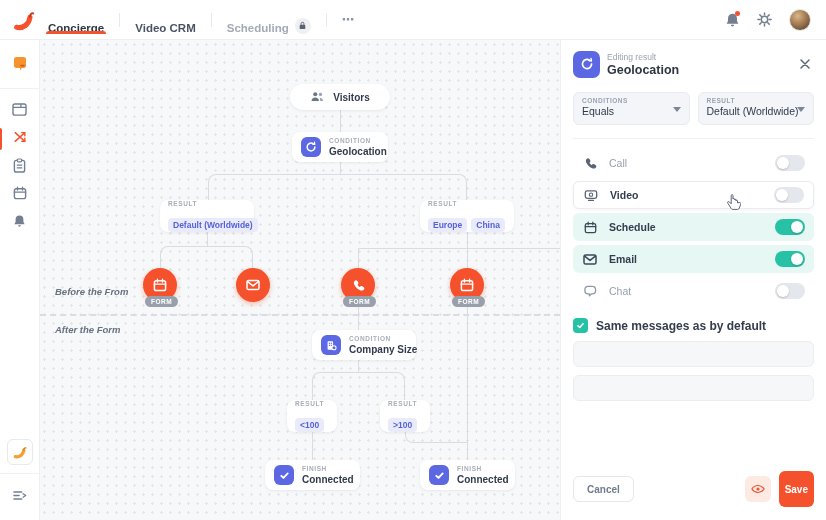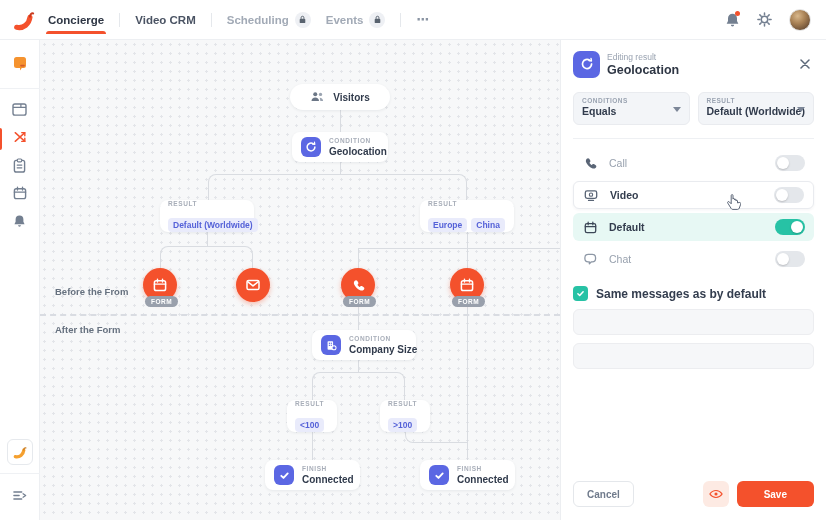--- a/index.html
+++ b/index.html
@@ -8,21 +8,21 @@
   }
   *{box-sizing:border-box;}
   body{margin:0;font-family:"Liberation Sans","DejaVu Sans",sans-serif;background:#fff;}
   .app{position:relative;width:826px;height:520px;background:#fff;overflow:hidden;}
 
   
   .topbar{position:absolute;left:0;top:0;width:826px;height:40px;background:#fff;
     border-bottom:1px solid #edeff2;display:flex;align-items:center;z-index:6;}
   .logo{margin:0 13px 0 13px;display:flex;align-items:center;}
   .tabs{display:flex;align-items:center;gap:15px;height:40px;}
-  .tab{position:relative;display:flex;align-items:center;gap:6px;font-size:11.5px;font-weight:bold;
+  .tab{position:relative;display:flex;align-items:flex-end;gap:6px;font-size:11.5px;font-weight:bold;
     color:#a2aab6;height:28px;cursor:pointer;}
   .tab.active{color:#2e3644;}
   .tab.active::after{content:"";position:absolute;left:-2px;right:-2px;bottom:0;height:3px;
     background:var(--accent);border-radius:3px 3px 0 0;}
   .tab.dark{color:#4a5363;}
   .sep{width:1px;height:14px;background:#e5e8ec;}
   .lockbadge{display:inline-flex;width:16px;height:16px;border-radius:50%;background:#eef0f4;
     align-items:center;justify-content:center;}
   .more{color:#8a94a3;font-size:13px;font-weight:bold;letter-spacing:1px;cursor:pointer;}
   .top-right{margin-left:auto;display:flex;align-items:center;gap:17px;padding-right:15px;}
@@ -50,21 +50,21 @@
     background-color:#f7f8f9;
     background-image:radial-gradient(circle,#e3e5e9 1px,transparent 1.2px);
     background-size:9px 9px;overflow:hidden;}
   .hline,.vline{position:absolute;background:#d9dce1;}
   .hline{height:1px;} .vline{width:1px;}
   .brace{position:absolute;border:1px solid #d9dce1;border-bottom:none;
     border-radius:8px 8px 0 0;background:transparent;}
   .elbow{position:absolute;border-left:1px solid #d9dce1;border-bottom:1px solid #d9dce1;
     border-radius:0 0 0 8px;background:transparent;}
   .dash-line{position:absolute;left:0;width:520px;border-top:2px dashed #d9dce2;}
-  .flow-label{position:absolute;font-size:9.5px;font-weight:bold;color:#66717f;}
+  .flow-label{position:absolute;font-size:9.5px;font-weight:bold;color:#66717f;font-style:italic;}
 
   .node{position:absolute;background:#fff;border-radius:8px;
     box-shadow:0 1px 3px rgba(40,50,70,.08);display:flex;align-items:center;
     padding:0 9px;gap:8px;cursor:pointer;}
   .pill{border-radius:14px;justify-content:center;}
   .node-ic{width:20px;height:20px;border-radius:6px;display:flex;align-items:center;
     justify-content:center;flex:none;}
   .indigo-bg{background:var(--indigo);}
   .kicker{font-size:6.5px;letter-spacing:.6px;color:#a8aeb9;font-weight:bold;display:block;}
   .ntitle{font-size:10px;font-weight:bold;color:#313b4c;display:block;margin-top:1.5px;white-space:nowrap;}
@@ -85,21 +85,21 @@
   .phead{display:flex;align-items:center;gap:7px;margin-top:9px;height:30px;}
   .phead-ic{width:27px;height:27px;border-radius:7px;background:var(--indigo);display:flex;
     align-items:center;justify-content:center;flex:none;}
   .pkicker{font-size:8.5px;color:#9aa3b1;display:block;}
   .ptitle{font-size:12.5px;font-weight:bold;color:#2e3644;display:block;margin-top:1px;}
   .close-btn{margin-left:auto;cursor:pointer;display:flex;padding:4px;}
   .selects{display:flex;gap:8px;margin-top:13px;}
   .pselect{flex:1;height:33px;background:#f3f5f8;border:1px solid #e9ebef;border-radius:6px;
     padding:4px 8px;position:relative;cursor:pointer;}
   .plabel{font-size:6.5px;color:#9aa3b1;font-weight:bold;letter-spacing:.5px;display:block;}
-  .pvalue{font-size:10.5px;color:#313b4c;font-weight:bold;display:block;margin-top:1px;
+  .pvalue{font-size:10.5px;color:#313b4c;font-weight:normal;display:block;margin-top:1px;
     white-space:nowrap;overflow:hidden;}
   .chev{position:absolute;right:8px;top:14px;width:0;height:0;border-left:4px solid transparent;
     border-right:4px solid transparent;border-top:5px solid #7c8697;}
   .pdivider{height:1px;background:#eef0f3;margin-top:13px;}
   .toggles{margin-top:10px;}
   .trow{height:28px;border-radius:6px;display:flex;align-items:center;padding:0 9px;gap:11px;
     margin-bottom:4px;cursor:pointer;}
   .trow.hov{border:1px solid #e9ebef;box-shadow:0 1px 3px rgba(30,40,60,.05);background:#fff;}
   .trow.on{background:var(--mint);}
   .tlabel{font-size:10.5px;font-weight:bold;color:#333d4e;}
@@ -115,21 +115,21 @@
   .cbox{width:15px;height:15px;border-radius:4px;background:var(--teal);display:flex;
     align-items:center;justify-content:center;flex:none;}
   .cblabel{font-size:12px;font-weight:bold;color:#333d4e;}
   .pinput{display:block;width:100%;height:26px;background:#f6f7f9;border:1px solid #ecedf0;
     border-radius:6px;margin-top:8px;outline:none;padding:0 8px;font-size:10px;color:#333d4e;}
   .pfooter{position:absolute;left:12px;right:12px;bottom:13px;display:flex;align-items:center;}
   .btn-cancel{height:26px;padding:0 13px;background:#fff;border:1px solid #e4e7eb;border-radius:6px;
     font-size:10px;color:#707b8c;font-weight:bold;cursor:pointer;font-family:inherit;}
   .btn-eye{margin-left:auto;width:26px;height:26px;border-radius:6px;background:#fdeae3;border:none;
     display:flex;align-items:center;justify-content:center;cursor:pointer;}
-  .btn-save{margin-left:8px;height:26px;padding:0 27px;background:var(--accent);border:none;
+  .btn-save{margin-left:8px;height:36px;padding:0 6px;background:var(--accent);border:none;
     border-radius:6px;color:#fff;font-size:10px;font-weight:bold;cursor:pointer;font-family:inherit;}
   .cursor{position:absolute;left:727px;top:194px;z-index:30;pointer-events:none;}
 </style>
 </head>
 <body>
 
 <div class="app">
 
   <div class="topbar">
     <div class="logo">
@@ -142,29 +142,20 @@
       <div class="tab active">
         <span>Concierge</span>
       </div>
       <div class="sep"></div>
       <div class="tab dark">
         <span>Video CRM</span>
       </div>
       <div class="sep"></div>
       <div class="tab">
         <span>Scheduling</span>
-        <span class="lockbadge">
-          <svg viewBox="0 0 10 12" width="7" height="9">
-              <rect x="1" y="5" width="8" height="6" rx="1.2" fill="#59636f"></rect>
-              <path d="M3 5V3.4a2 2 0 0 1 4 0V5" stroke="#59636f" fill="none" stroke-width="1.4"></path>
-            </svg>
-        </span>
-      </div>
-      <div class="tab">
-        <span>Events</span>
         <span class="lockbadge">
           <svg viewBox="0 0 10 12" width="7" height="9">
               <rect x="1" y="5" width="8" height="6" rx="1.2" fill="#59636f"></rect>
               <path d="M3 5V3.4a2 2 0 0 1 4 0V5" stroke="#59636f" fill="none" stroke-width="1.4"></path>
             </svg>
         </span>
       </div>
       <div class="sep"></div>
       <div class="more">⋯</div>
     </div>
@@ -467,26 +458,38 @@
           </span>
       </div>
 
       <div class="trow on">
         <span class="ticon">
           <svg width="13" height="13" viewBox="0 0 15 15">
             <rect x="1.5" y="3" width="12" height="10.5" rx="2" fill="none" stroke="#3c4757" stroke-width="1.5"></rect>
             <path d="M4.8 1.2v3.2M10.2 1.2v3.2M1.5 6.6h12" stroke="#3c4757" stroke-width="1.4" stroke-linecap="round"></path>
           </svg>
         </span>
-        <span class="tlabel">Default</span>
+        <span class="tlabel">Schedule</span>
         <span class="toggle on">
             <span class="knob"></span>
           </span>
       </div>
 
+      <div class="trow on">
+        <span class="ticon">
+          <svg width="14" height="11" viewBox="0 0 14 11">
+            <rect x="1" y="1" width="12" height="9" rx="1.6" fill="none" stroke="#3c4757" stroke-width="1.5"></rect>
+            <path d="M1.6 2.2L7 6.4l5.4-4.2" fill="none" stroke="#3c4757" stroke-width="1.5" stroke-linecap="round" stroke-linejoin="round"></path>
+          </svg>
+        </span>
+        <span class="tlabel">Email</span>
+        <span class="toggle on">
+            <span class="knob"></span>
+          </span>
+      </div>
 
       <div class="trow dim">
         <span class="ticon">
           <svg width="14" height="13" viewBox="0 0 15 14">
             <path d="M5.5 1.5h4.5a3.5 3.5 0 0 1 3.5 3.5v1a3.5 3.5 0 0 1-3.5 3.5H9l-2.2 2.2V9.5H5.5A3.5 3.5 0 0 1 2 6v-1a3.5 3.5 0 0 1 3.5-3.5z" fill="none" stroke="#8d97a5" stroke-width="1.4" stroke-linejoin="round"></path>
           </svg>
         </span>
         <span class="tlabel">Chat</span>
         <span class="toggle">
             <span class="knob"></span>

